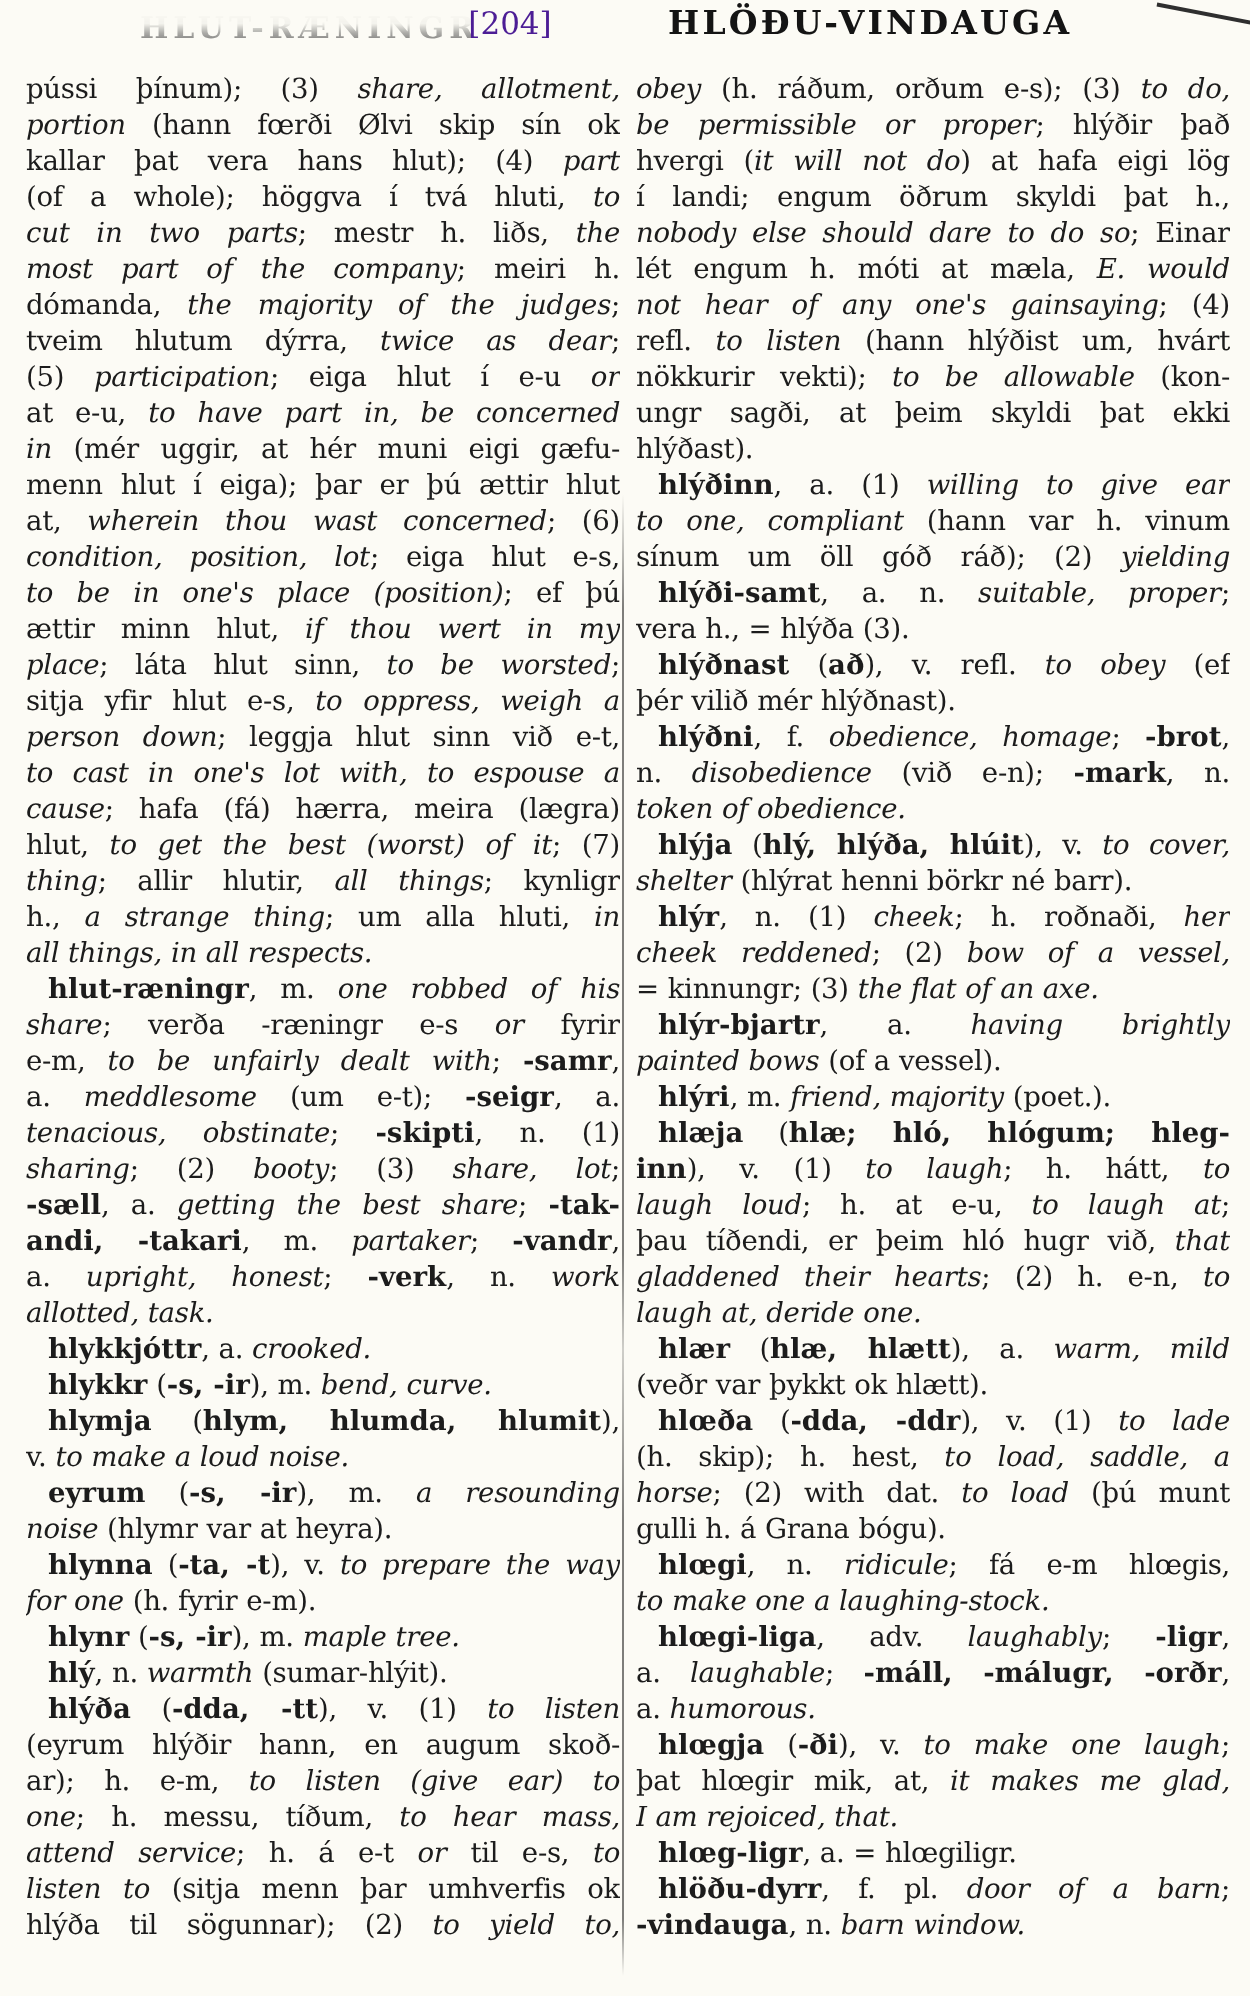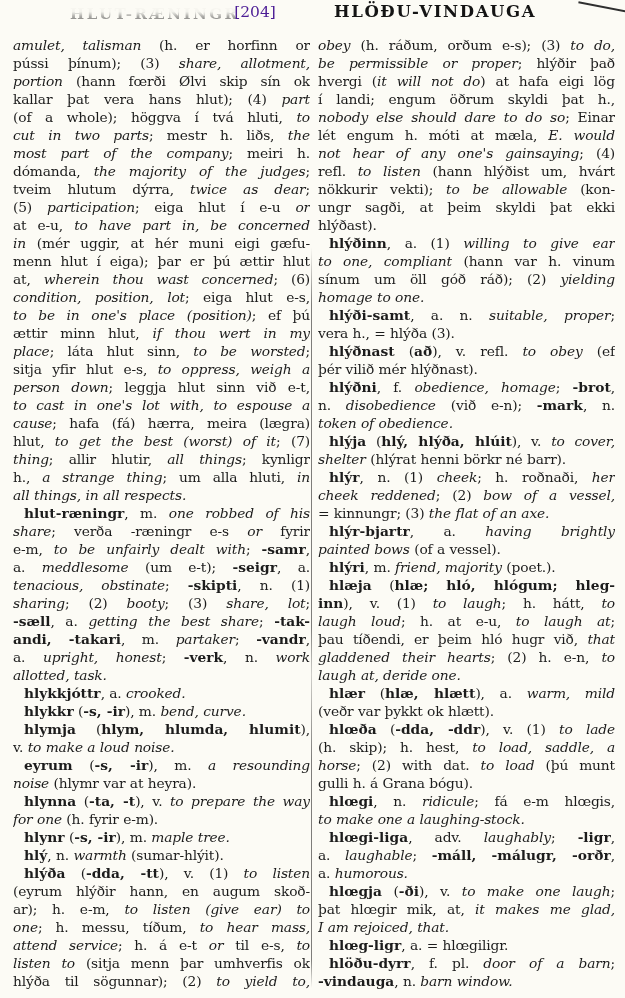--- a/index.html
+++ b/index.html
@@ -62,21 +62,20 @@
 
 <div class="page">
   <div class="run-left">HLUT-RÆNINGR</div>
   <div class="page-num">[204]</div>
   <div class="run-right">HLÖÐU-VINDAUGA</div>
   <div class="scratch"></div>
 
   <div class="divider"></div>
 
   <div class="col col-left">
-      <div class="tl"><span class="i">amulet, talisman</span><span> (h. er horfinn or</span></div>
       <div class="tl"><span>pússi þínum); (3) </span><span class="i">share, allotment,</span></div>
       <div class="tl"><span class="i">portion</span><span> (hann fœrði Ølvi skip sín ok</span></div>
       <div class="tl"><span>kallar þat vera hans hlut); (4) </span><span class="i">part</span></div>
       <div class="tl"><span>(of a whole); höggva í tvá hluti, </span><span class="i">to</span></div>
       <div class="tl"><span class="i">cut in two parts</span><span>; mestr h. liðs, </span><span class="i">the</span></div>
       <div class="tl"><span class="i">most part of the company</span><span>; meiri h.</span></div>
       <div class="tl"><span>dómanda, </span><span class="i">the majority of the judges</span><span>;</span></div>
       <div class="tl"><span>tveim hlutum dýrra, </span><span class="i">twice as dear</span><span>;</span></div>
       <div class="tl"><span>(5) </span><span class="i">participation</span><span>; eiga hlut í e-u </span><span class="i">or</span></div>
       <div class="tl"><span>at e-u, </span><span class="i">to have part in, be concerned</span></div>
@@ -131,21 +130,20 @@
       <div class="tl"><span class="i">nobody else should dare to do so</span><span>; Einar</span></div>
       <div class="tl"><span>lét engum h. móti at mæla, </span><span class="i">E. would</span></div>
       <div class="tl"><span class="i">not hear of any one's gainsaying</span><span>; (4)</span></div>
       <div class="tl"><span>refl. </span><span class="i">to listen</span><span> (hann hlýðist um, hvárt</span></div>
       <div class="tl"><span>nökkurir vekti); </span><span class="i">to be allowable</span><span> (kon-</span></div>
       <div class="tl"><span>ungr sagði, at þeim skyldi þat ekki</span></div>
       <div class="tl end"><span>hlýðast).</span></div>
       <div class="tl ind"><span class="b">hlýðinn</span><span>, a. (1) </span><span class="i">willing to give ear</span></div>
       <div class="tl"><span class="i">to one, compliant</span><span> (hann var h. vinum</span></div>
       <div class="tl"><span>sínum um öll góð ráð); (2) </span><span class="i">yielding</span></div>
-      <div class="tl end"><span class="i">homage to one.</span></div>
       <div class="tl ind"><span class="b">hlýði-samt</span><span>, a. n. </span><span class="i">suitable, proper</span><span>;</span></div>
       <div class="tl end"><span>vera h., = hlýða (3).</span></div>
       <div class="tl ind"><span class="b">hlýðnast</span><span> (</span><span class="b">að</span><span>), v. refl. </span><span class="i">to obey</span><span> (ef</span></div>
       <div class="tl end"><span>þér vilið mér hlýðnast).</span></div>
       <div class="tl ind"><span class="b">hlýðni</span><span>, f. </span><span class="i">obedience, homage</span><span>; </span><span class="b">-brot</span><span>,</span></div>
       <div class="tl"><span>n. </span><span class="i">disobedience</span><span> (við e-n); </span><span class="b">-mark</span><span>, n.</span></div>
       <div class="tl end"><span class="i">token of obedience.</span></div>
       <div class="tl ind"><span class="b">hlýja</span><span> (</span><span class="b">hlý, hlýða, hlúit</span><span>), v. </span><span class="i">to cover,</span></div>
       <div class="tl end"><span class="i">shelter</span><span> (hlýrat henni börkr né barr).</span></div>
       <div class="tl ind"><span class="b">hlýr</span><span>, n. (1) </span><span class="i">cheek</span><span>; h. roðnaði, </span><span class="i">her</span></div>

